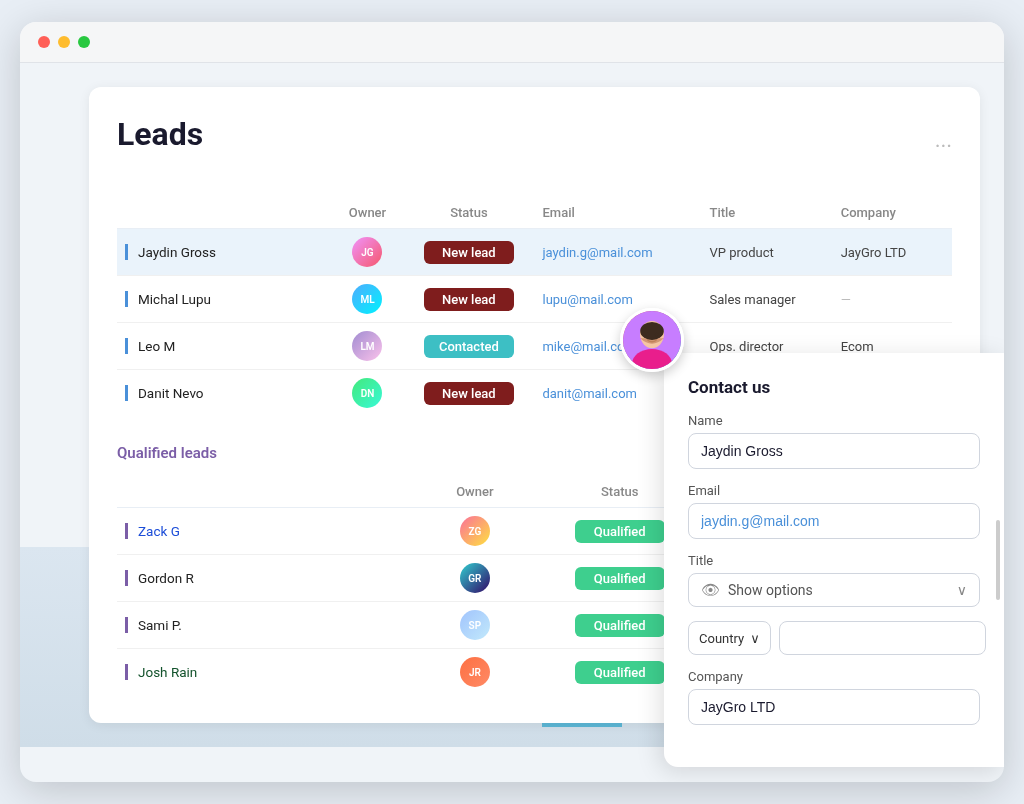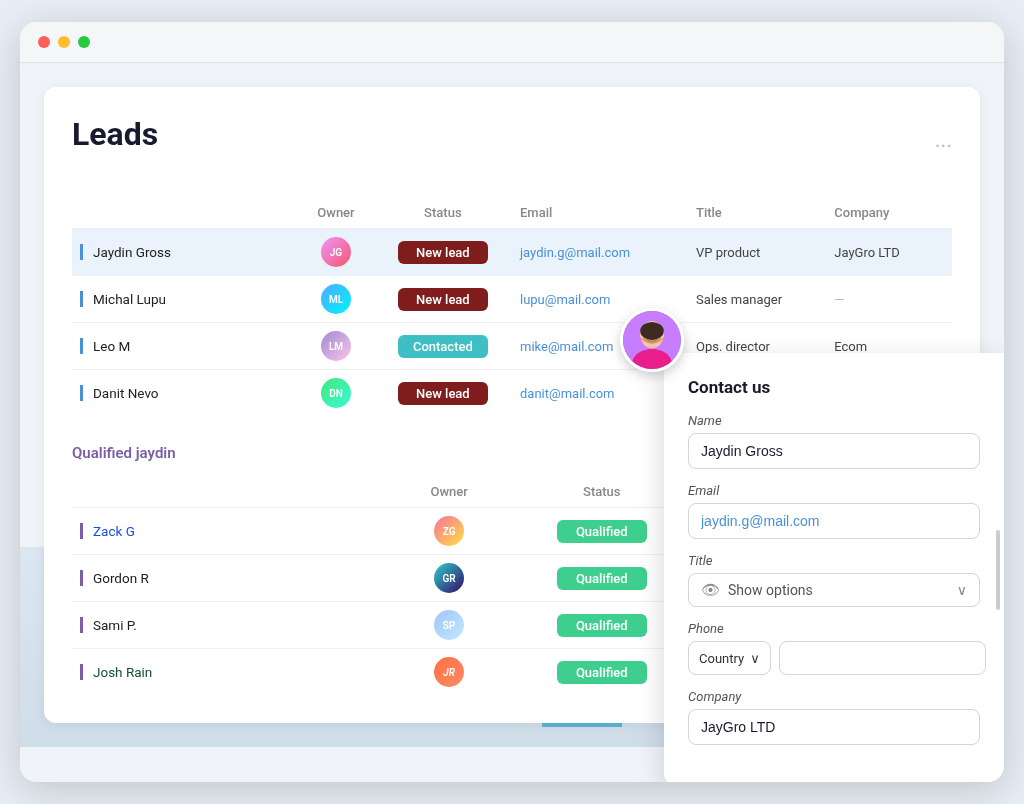--- a/index.html
+++ b/index.html
@@ -34,20 +34,21 @@
 
     .traffic-light {
       width: 12px; height: 12px; border-radius: 50%;
       background: #ccc;
     }
 
     .main-content {
       display: flex;
       height: calc(100% - 44px);
       position: relative;
+      padding-left: 45px;
     }
 
     .leads-panel {
       background: #fff;
       border-radius: 12px;
       margin: 24px;
       padding: 28px 28px 28px 28px;
       flex: 1;
       min-width: 0;
       box-shadow: 0 2px 12px rgba(0,0,0,0.07);
@@ -187,21 +188,20 @@
 
     .form-group {
       margin-bottom: 14px;
     }
 
     .form-label {
       font-size: 13px;
       color: #555;
       margin-bottom: 5px;
       display: block;
-      font-style: italic;
     }
 
     .form-input {
       width: 100%;
       border: 1.5px solid #d0d5de;
       border-radius: 8px;
       padding: 9px 12px;
       font-size: 14px;
       color: #1a1a2e;
       outline: none;
@@ -313,21 +313,21 @@
     .hex-app { background: linear-gradient(135deg, #2980b9, #1abc9c); }
 
     
     .av1 { background: linear-gradient(135deg, #f093fb, #f5576c); }
     .av2 { background: linear-gradient(135deg, #4facfe, #00f2fe); }
     .av3 { background: linear-gradient(135deg, #a18cd1, #fbc2eb); }
     .av4 { background: linear-gradient(135deg, #43e97b, #38f9d7); }
     .av5 { background: linear-gradient(135deg, #fa709a, #fee140); }
     .av6 { background: linear-gradient(135deg, #30cfd0, #330867); }
     .av7 { background: linear-gradient(135deg, #a1c4fd, #c2e9fb); }
-    .av8 { background: linear-gradient(135deg, #fd7043, #ff8a65); font-style: italic; }
+    .av8 { background: linear-gradient(135deg, #fd7043, #ff8a65); }
 
     
     .scroll-bar {
       position: absolute;
       right: 4px;
       top: 50%;
       transform: translateY(-50%);
       width: 4px;
       height: 80px;
       background: #ccc;
@@ -477,21 +477,21 @@
     <td class="company-col">
       <span style="font-size:13px;color:#bbb;">—</span>
     </td>
   </tr>
             </tbody>
         </table>
       </div>
 
       <div class="section-spacer">
         <div style="display:flex; align-items:center; margin-bottom:8px;">
-          <span class="section-label purple">Qualified jaydin</span>
+          <span class="section-label purple">Qualified leads</span>
         </div>
 
         <table class="leads-table">
           <thead>
             <tr>
               <th style="width:180px;"></th>
               <th class="owner-col center">Owner</th>
               <th class="status-col center">Status</th>
               <th class="email-col">Email</th>
             </tr>
@@ -618,21 +618,20 @@
       <div class="form-group">
         <label class="form-label">Title</label>
         <div class="form-select-row">
           <span class="eye-icon">👁</span>
           <span>Show options</span>
           <span class="chevron">∨</span>
         </div>
       </div>
 
       <div class="form-group">
-        <label class="form-label">Phone</label>
         <div class="phone-row">
           <div class="phone-country">
             <span>Country</span>
             <span>∨</span>
           </div>
           <input type="text" class="phone-number" value="" style="">
         </div>
       </div>
 
       <div class="form-group">

